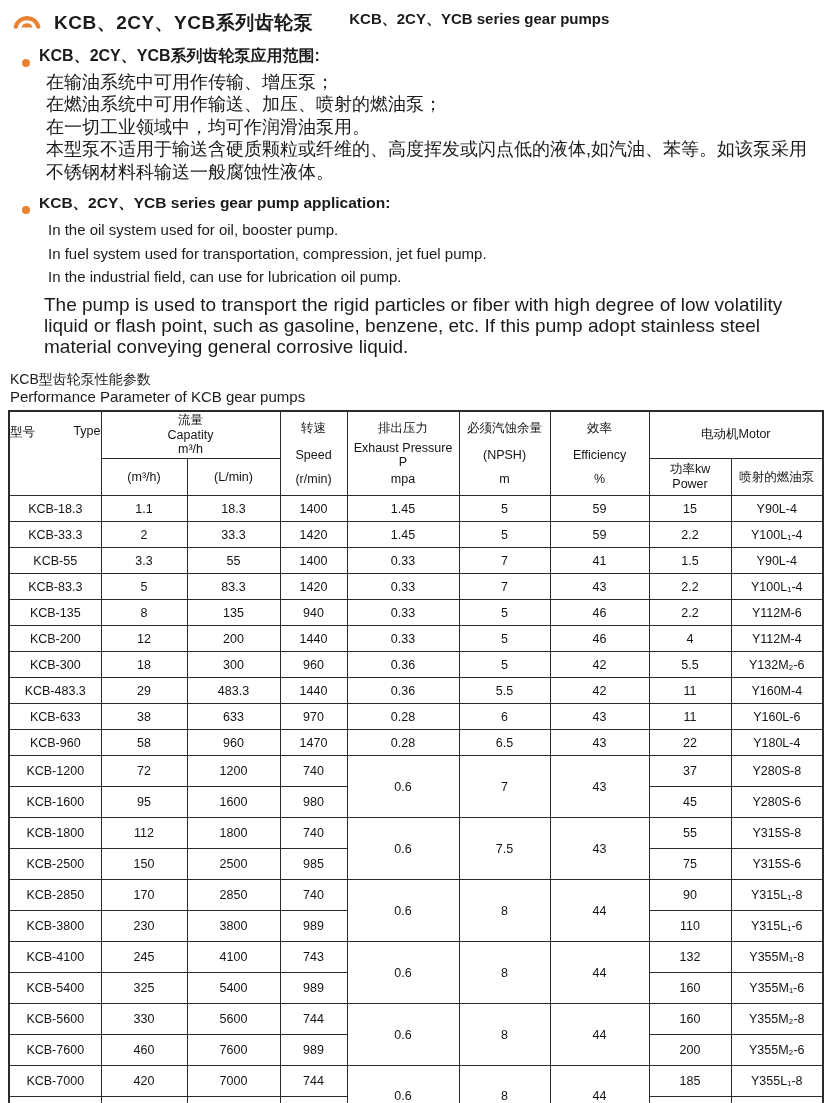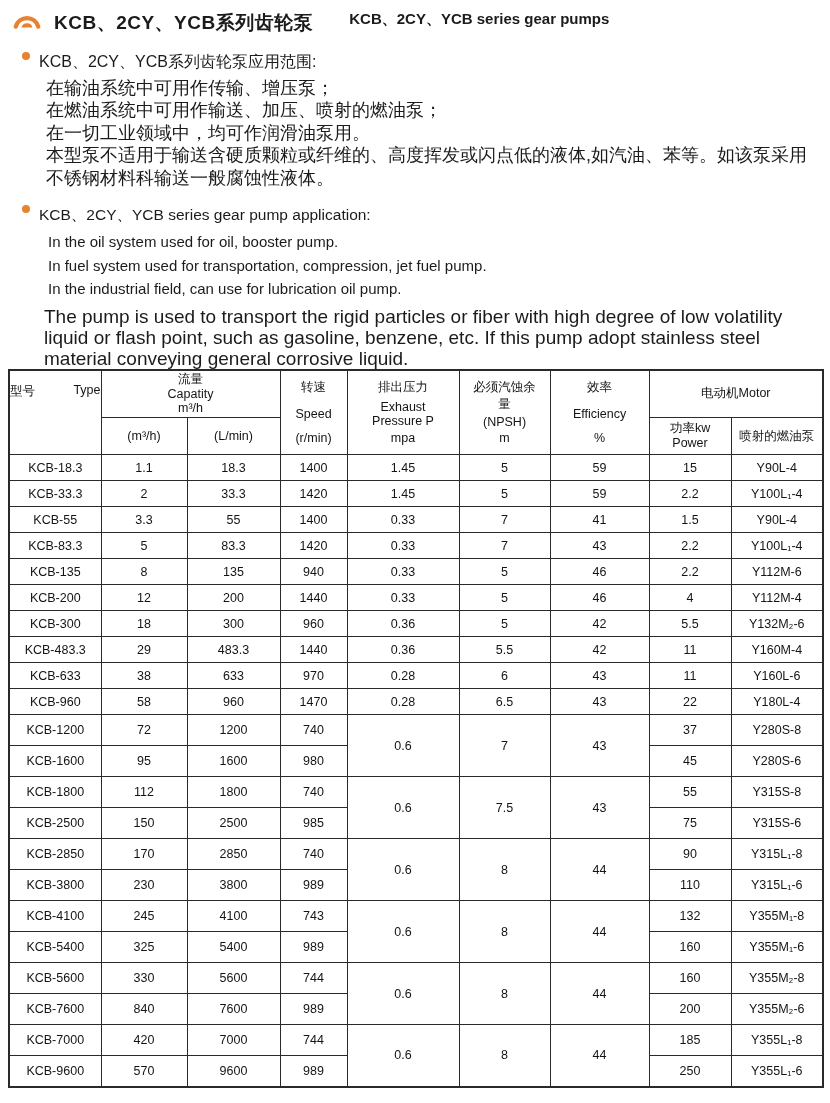--- a/index.html
+++ b/index.html
@@ -11,22 +11,22 @@
   }
   .page { padding:10px 8px 0 8px; }
 
   
   .doc-title { display:flex; align-items:flex-start; gap:12px; padding-left:4px; }
   .logo { width:30px; height:20px; display:inline-flex; }
   .t-zh { font-size:19px; font-weight:bold; letter-spacing:0.5px; }
   .t-en { font-size:15px; font-weight:bold;margin-left:24px; }
 
   
-  .sec-head { display:flex; align-items:flex-start; gap:9px; margin:16px 0 4px 14px;
-              font-weight:normal; }
+  .sec-head { display:flex; align-items:flex-end; gap:9px; margin:10px 0 4px 14px;
+              font-weight:bold; }
   .sec-head.zh { font-size:16px; }
   .sec-head.en { font-size:15.5px; }
   .bullet { width:8px; height:8px; border-radius:50%; background:#e8822f; flex:0 0 auto; }
 
   .zh-body { margin-left:38px; }
   .zh-body p { font-size:18px; line-height:22.4px; }
 
   .en-list { margin-left:40px; }
   .en-list p { font-size:15px; line-height:23.5px; }
   .en-para { margin:5px 0 0 36px; font-size:19px; line-height:21px; width:762px; }
@@ -39,21 +39,21 @@
   
   table { border-collapse:collapse; table-layout:fixed; width:814px;
           border:2px solid #2a2a2a; }
   th, td { border:1px solid #2a2a2a; text-align:center; vertical-align:middle;
            font-size:12.5px; font-weight:normal; color:#141414; }
   thead tr.toprow { height:48px; }
   thead tr.subrow { height:37px; }
   .hsplit  { display:flex; flex-direction:row; justify-content:space-between;
              height:74px; padding:8px 0; }
   .hsplit3 { display:flex; flex-direction:column; justify-content:space-between;
-             height:78px; padding:6px 12px; }
+             height:78px; padding:6px 3px; }
   .cap-th div { line-height:14.5px; }
   .two-line div { line-height:15px; }
   tbody tr { height:26px;margin-left:40px; }
   tbody tr.tall { height:31px; }
 </style>
 </head>
 <body>
 
 <div class="page">
 
@@ -83,20 +83,24 @@
     <span class="bullet"></span>
     <span>KCB、2CY、YCB series gear pump application:</span>
   </div>
   <div class="en-list">
     <p>In the oil system used for oil, booster pump.</p>
     <p>In fuel system used for transportation, compression, jet fuel pump.</p>
     <p>In the industrial field, can use for lubrication oil pump.</p>
   </div>
   <p class="en-para">The pump is used to transport the rigid particles or fiber with high degree of low volatility liquid or flash point, such as gasoline, benzene, etc. If this pump adopt stainless steel material conveying general corrosive liquid.</p>
 
+  <div class="tbl-title">
+    <div class="zh">KCB型齿轮泵性能参数</div>
+    <div class="en">Performance Parameter of KCB gear pumps</div>
+  </div>
 
   <table>
     <colgroup>
       <col style="width:92px">
         <col style="width:86px">
         <col style="width:93px">
       <col style="width:67px">
         <col style="width:112px">
         <col style="width:91px">
       <col style="width:99px">
@@ -351,21 +355,21 @@
           <td>5600</td>
           <td>744</td>
           <td rowspan="2">0.6</td>
           <td rowspan="2">8</td>
           <td rowspan="2">44</td>
           <td>160</td>
           <td>Y355M₂-8</td>
         </tr>
         <tr class="tall">
           <td>KCB-7600</td>
-          <td>840</td>
+          <td>460</td>
           <td>7600</td>
           <td>989</td>
           <td>200</td>
           <td>Y355M₂-6</td>
         </tr>
         <tr class="tall">
           <td>KCB-7000</td>
           <td>420</td>
           <td>7000</td>
           <td>744</td>

